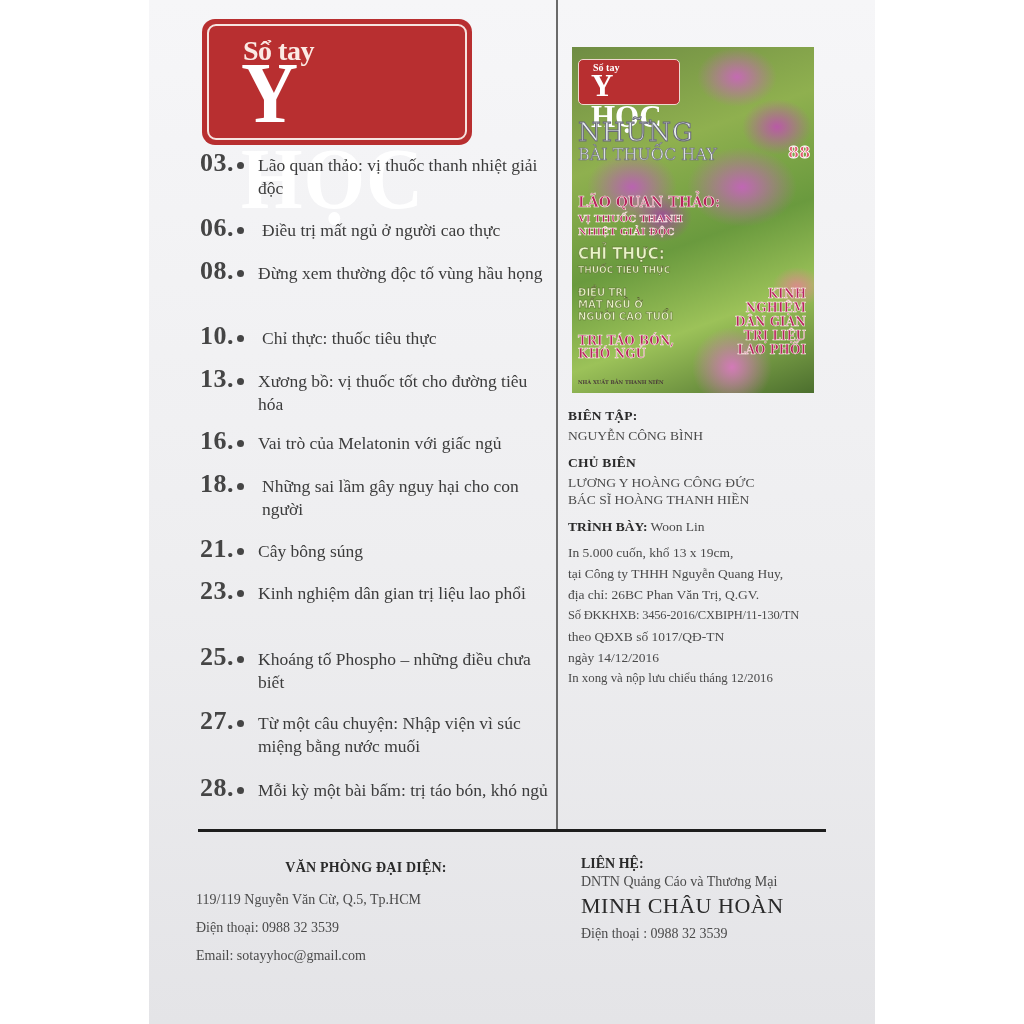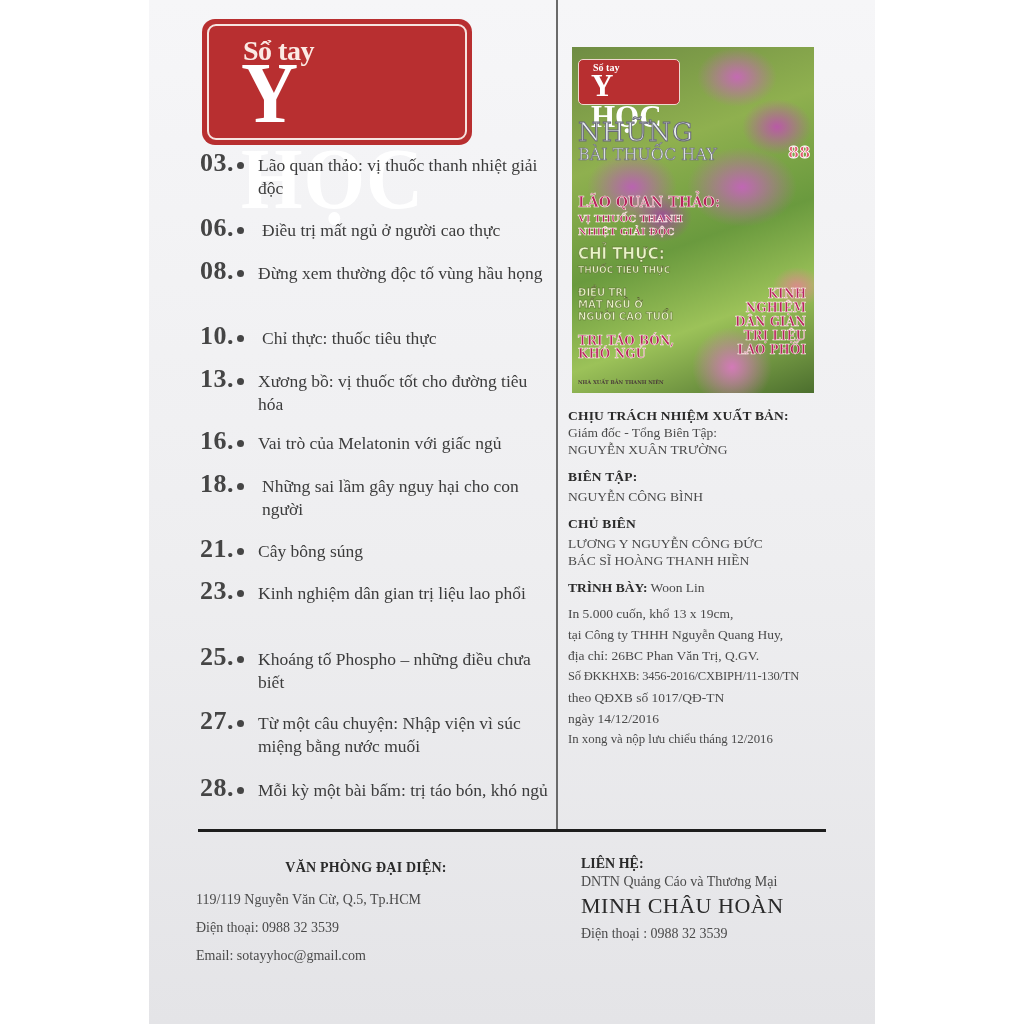--- a/index.html
+++ b/index.html
@@ -174,31 +174,26 @@
     <div>NGHIỆM</div>
     <div>DÂN GIAN</div>
     <div>TRỊ LIỆU</div>
     <div>LAO PHỔI</div>
   </div>
   <span class="cv cv-foot">NHÀ XUẤT BẢN THANH NIÊN</span>
 </div>
 
 <div class="credits">
   <div class="cr-block">
-    <div class="cr-head">CHỊU TRÁCH NHIỆM XUẤT BẢN:</div>
-    <div class="cr-line">Giám đốc - Tổng Biên Tập:</div>
-    <div class="cr-line">NGUYỄN XUÂN TRƯỜNG</div>
-  </div>
-  <div class="cr-block">
     <div class="cr-head">BIÊN TẬP:</div>
     <div class="cr-line" style="margin-top:3px">NGUYỄN CÔNG BÌNH</div>
   </div>
   <div class="cr-block">
     <div class="cr-head">CHỦ BIÊN</div>
-    <div class="cr-line" style="margin-top:3px">LƯƠNG Y NGUYỄN CÔNG ĐỨC</div>
+    <div class="cr-line" style="margin-top:3px">LƯƠNG Y HOÀNG CÔNG ĐỨC</div>
     <div class="cr-line">BÁC SĨ HOÀNG THANH HIỀN</div>
   </div>
   <div class="cr-inline">
     <b>TRÌNH BÀY:</b>
     <span>Woon Lin</span>
   </div>
   <div class="printinfo">
     <div class="cr-line">In 5.000 cuốn, khổ 13 x 19cm,</div>
     <div class="cr-line">tại Công ty THHH Nguyễn Quang Huy,</div>
     <div class="cr-line">địa chỉ: 26BC Phan Văn Trị, Q.GV.</div>

